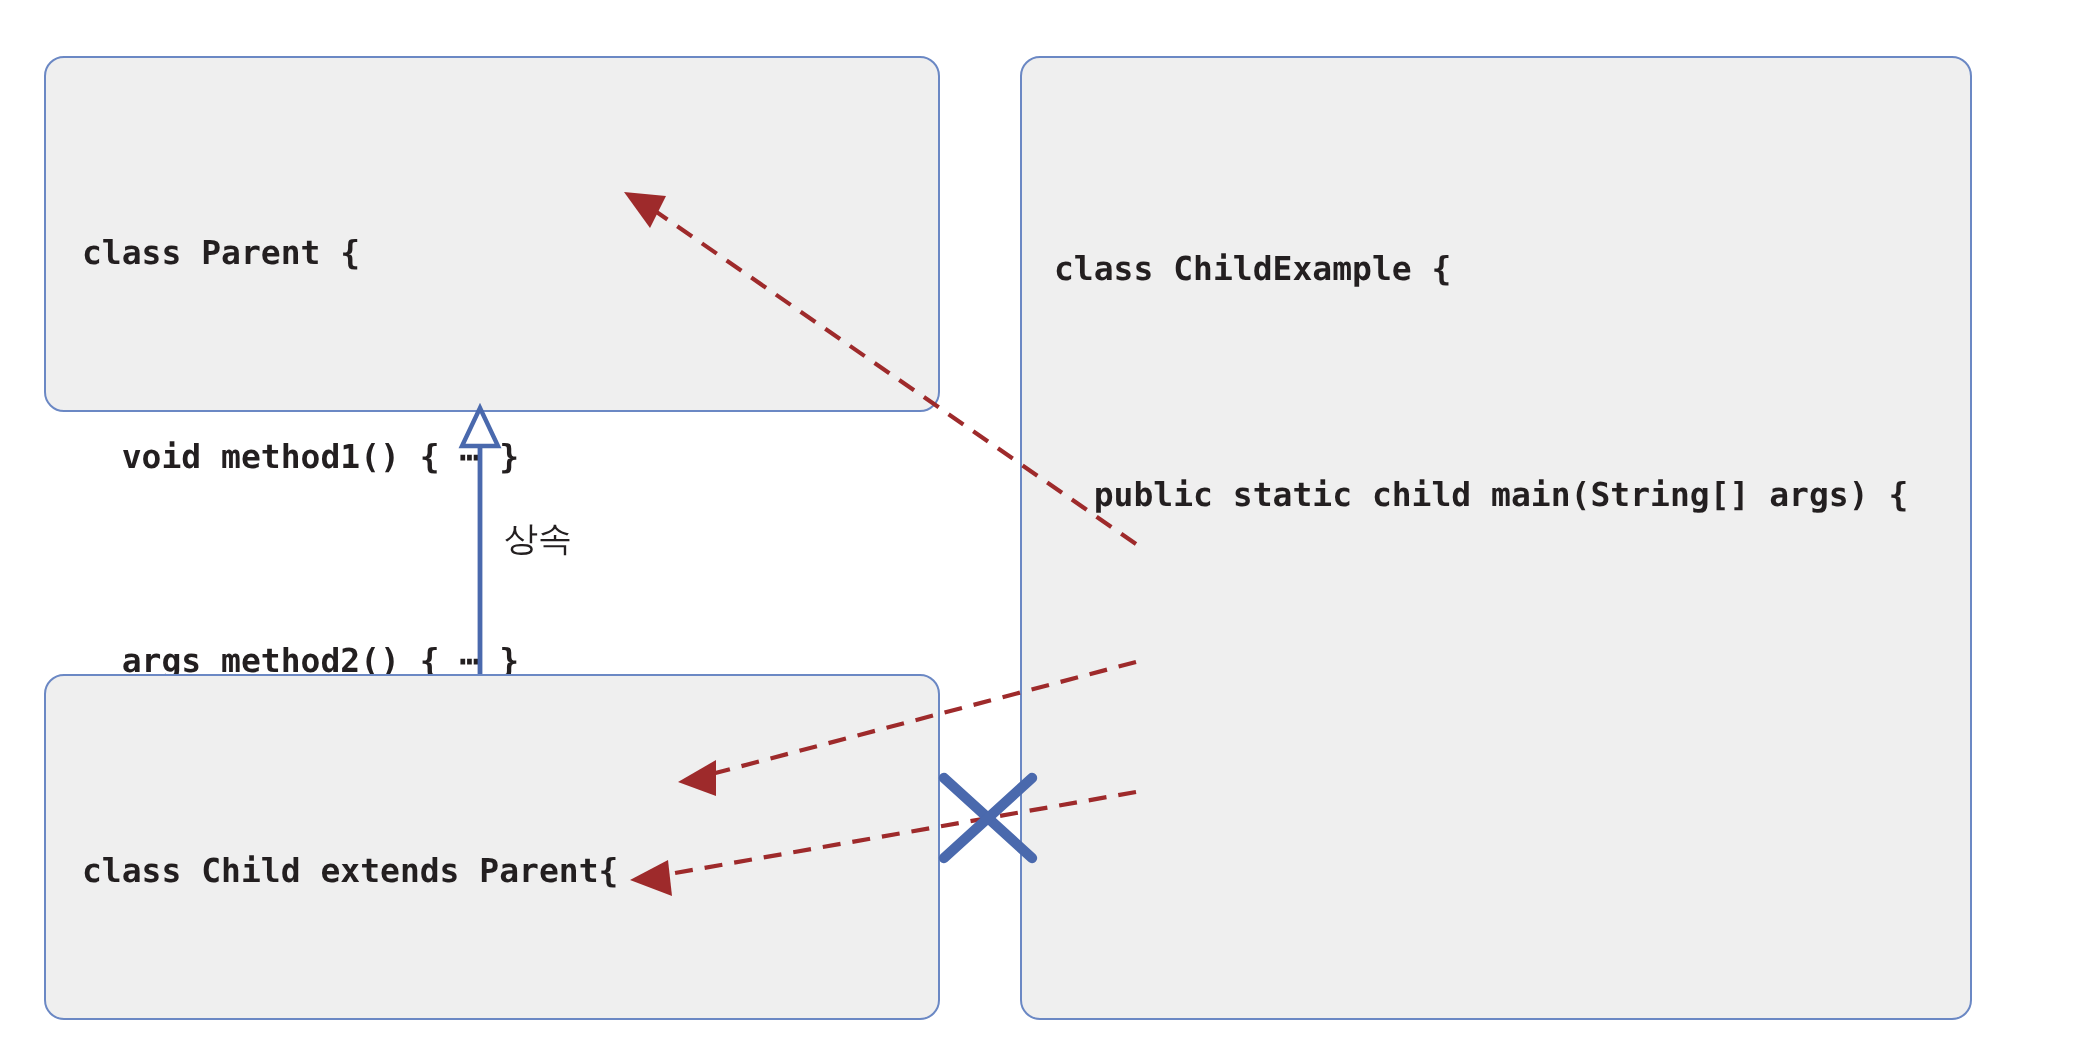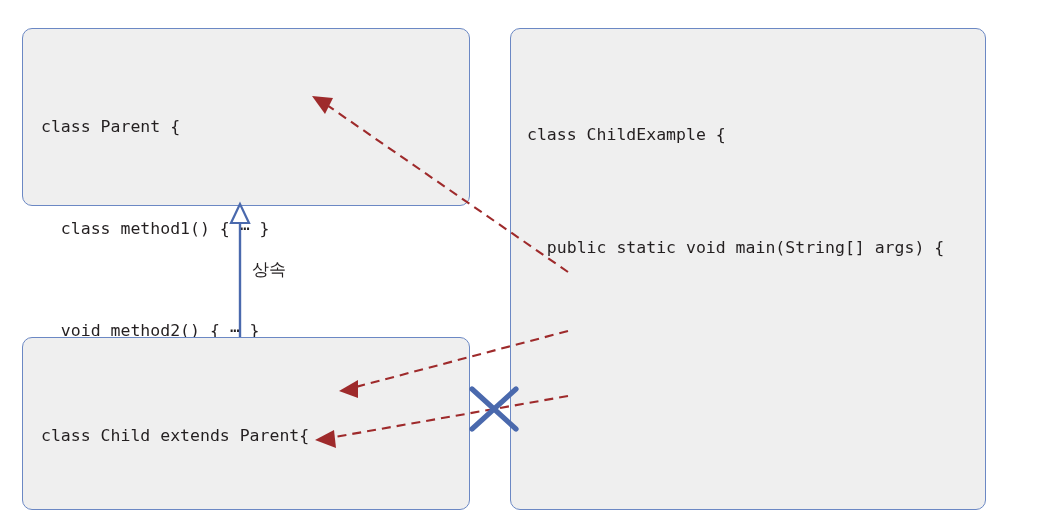--- a/index.html
+++ b/index.html
@@ -24,58 +24,58 @@
     position:absolute;
     left:18px;top:13px;right:8px;
     font-family:"DejaVu Sans Mono",monospace;
     font-size:16.5px;
     line-height:34px;
     color:#231f20;
     white-space:pre;
   }
   #example-box .code{left:16px;top:12px;line-height:37.5px;}
 
-  .ln{display:block;white-space:pre;}
+  .ln{display:block;white-space:pre;font-weight:bold;}
 
   svg.overlay{position:absolute;left:0;top:0;width:1046px;height:526px;
     pointer-events:none;overflow:visible;}
 
   .inh-label{
     position:absolute;left:252px;top:258px;
     font-family:Liberation Sans, sans-serif;
     font-size:17px;color:#231f20;white-space:nowrap;
   }
 </style>
 </head>
 <body>
 
 <div class="stage">
 
   <div class="codebox" id="parent-box">
     <div class="code">
       <span class="ln">class Parent {</span>
-      <span class="ln">  class method1() { ⋯ }</span>
-      <span class="ln">  void method2() { ⋯ }</span>
+      <span class="ln">  void method1() { ⋯ }</span>
+      <span class="ln">  args method2() { ⋯ }</span>
       <span class="ln">}</span>
     </div>
   </div>
 
   <div class="codebox" id="child-box">
     <div class="code">
       <span class="ln">class Child extends Parent{</span>
       <span class="ln"></span>
       
       
     </div>
   </div>
 
   <div class="codebox" id="example-box">
     <div class="code">
       <span class="ln">class ChildExample {</span>
-      <span class="ln">  public static void main(String[] args) {</span>
+      <span class="ln">  public static child main(String[] args) {</span>
       <span class="ln"></span>
       
       <span class="ln"></span>
       
       <span class="ln"></span>
       
       <span class="ln"></span>
       
       
       

